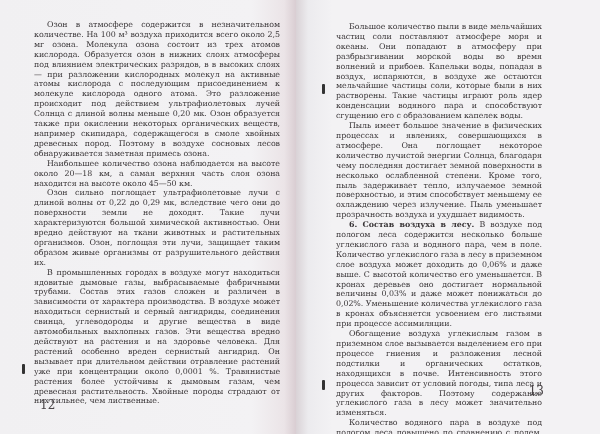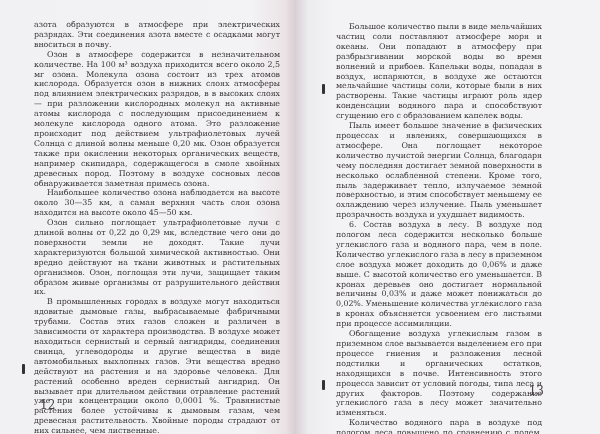--- a/index.html
+++ b/index.html
@@ -19,43 +19,42 @@
   .gutter {
     position:absolute; left:296px; top:0; width:2px; height:434px;
     background:#8f8790; opacity:.55;
   }
   .text p {
     margin:0; font-size:7.9px; line-height:9.9px;
     text-align:justify; text-indent:13px;
     letter-spacing:-0.05px;
   }
   .text p.noindent { text-indent:0; }
-  .section-head { font-weight:normal; }
+  .section-head { font-weight:bold; }
   .page-num {
     position:absolute; font-size:12px; color:#4a4548;
   }
   .left .page-num { left:34px; bottom:22px;margin-left:6px; }
   .right .page-num { right:56px; bottom:36px; }
   .margin-mark {
     position:absolute; width:3px; height:10px; background:#333;
     border-radius:1px;
   }
   .left .margin-mark { left:22px; top:364px; }
   .right .margin-mark { left:26px; top:84px; }
   .right .margin-mark.m2 { top:380px; }
 </style>
 </head>
 <body>
 
 <div class="spread">
   <div class="page left">
     <div class="text">
-      <p class="noindent">азота образуются в атмосфере при электрических разрядах. Эти соединения азота вместе с осадками могут вноситься в почву.</p>
       <p>Озон в атмосфере содержится в незначительном количестве. На 100 м³ воздуха приходится всего около 2,5 мг озона. Молекула озона состоит из трех атомов кислорода. Образуется озон в нижних слоях атмосферы под влиянием электрических разрядов, в в высоких слоях — при разложении кислородных молекул на активные атомы кислорода с последующим присоединением к молекуле кислорода одного атома. Это разложение происходит под действием ультрафиолетовых лучей Солнца с длиной волны меньше 0,20 мк. Озон образуется также при окислении некоторых органических веществ, например скипидара, содержащегося в смоле хвойных древесных пород. Поэтому в воздухе сосновых лесов обнаруживается заметная примесь озона.</p>
-      <p>Наибольшее количество озона наблюдается на высоте около 30—35 км, а самая верхняя часть слоя озона находится на высоте около 45—50 км.</p>
+      <p>Наибольшее количество озона наблюдается на высоте около 20—18 км, а самая верхняя часть слоя озона находится на высоте около 45—50 км.</p>
       <p>Озон сильно поглощает ультрафиолетовые лучи с длиной волны от 0,22 до 0,29 мк, вследствие чего они до поверхности земли не доходят. Такие лучи характеризуются большой химической активностью. Они вредно действуют на ткани животных и растительных организмов. Озон, поглощая эти лучи, защищает таким образом живые организмы от разрушительного действия их.</p>
       <p>В промышленных городах в воздухе могут находиться ядовитые дымовые газы, выбрасываемые фабричными трубами. Состав этих газов сложен и различен в зависимости от характера производства. В воздухе может находиться сернистый и серный ангидриды, соединения свинца, углеводороды и другие вещества в виде автомобильных выхлопных газов. Эти вещества вредно действуют на растения и на здоровье человека. Для растений особенно вреден сернистый ангидрид. Он вызывает при длительном действии отравление растений уже при концентрации около 0,0001 %. Травянистые растения более устойчивы к дымовым газам, чем древесная растительность. Хвойные породы страдают от них сильнее, чем лиственные.</p>
 
     </div>
     <span class="margin-mark"></span>
     <span class="page-num">12</span>
   </div>
 
   <div class="gutter"></div>
 

